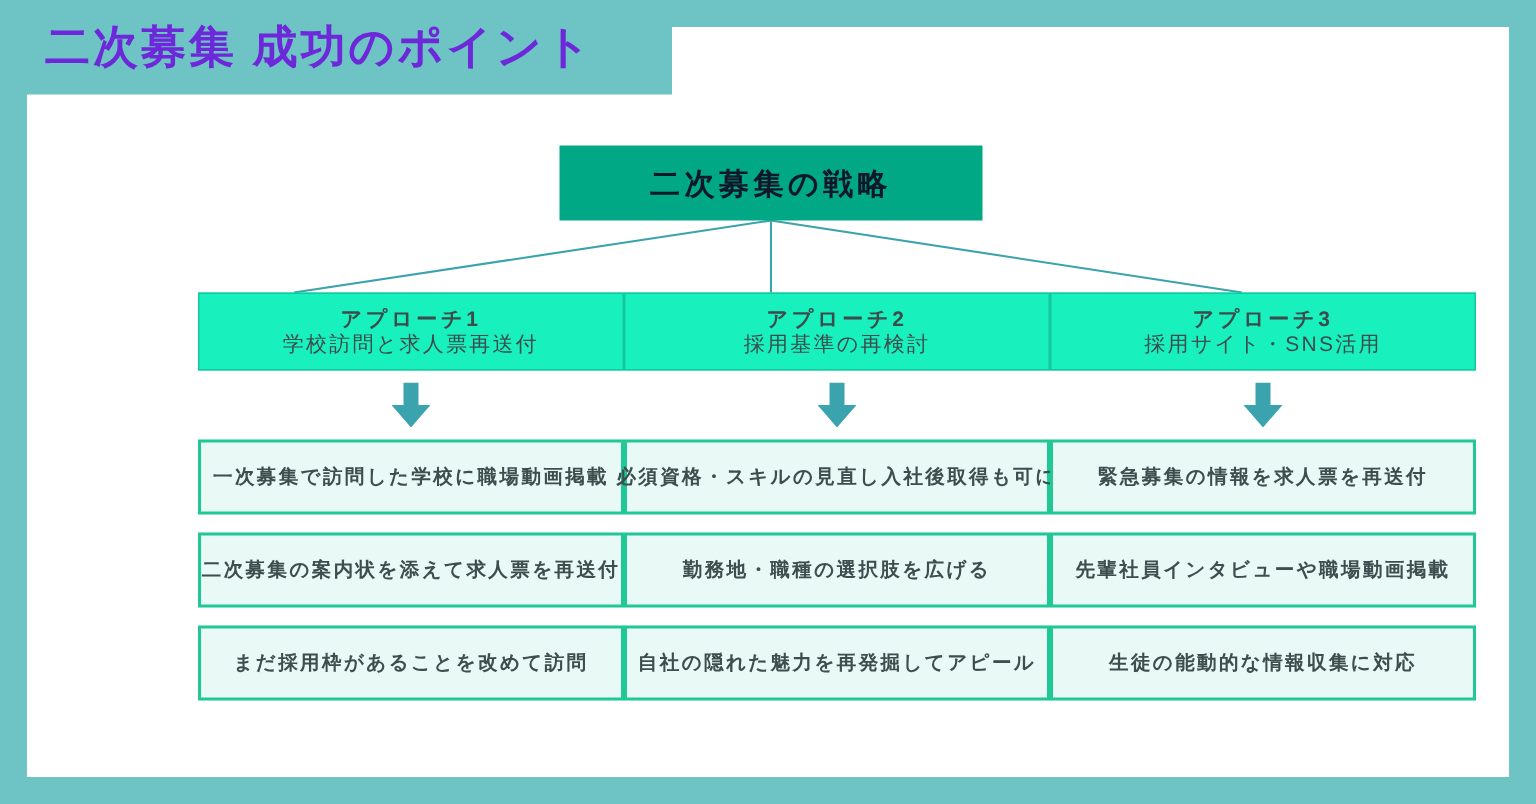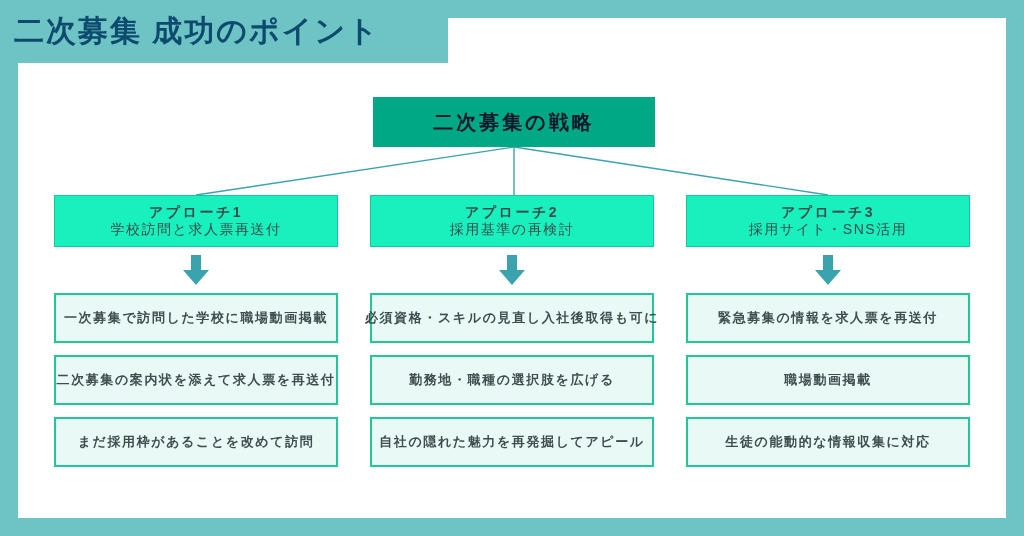--- a/index.html
+++ b/index.html
@@ -36,25 +36,25 @@
     position: absolute;
     left: 0;
     top: 0;
     width: 448px;
     height: 63px;
     background: #6ec4c4;
     display: flex;
     align-items: center;
   }
   .banner-title {
-    color: #0c4a6e;
+    color: #6d28d9;
     font-size: 30px;
     font-weight: bold;
     letter-spacing: 2px;
-    margin-left: 14px;
+    margin-left: 30px;
     white-space: nowrap;
   }
 
   
   .strategy-box {
     position: absolute;
     left: 373px;
     top: 97px;
     width: 282px;
     height: 50px;
@@ -77,25 +77,25 @@
     left: 0;
     top: 0;
     width: 1024px;
     height: 536px;
     pointer-events: none;
   }
 
   
   .columns {
     position: absolute;
-    left: 54px;
+    left: 68px;
     top: 195px;
     width: 916px;
     display: flex;
-    justify-content: space-between;
+    justify-content: flex-end;
   }
   .column {
     width: 284px;
     display: flex;
     flex-direction: column;
     align-items: stretch;
   }
 
   .approach-head {
     background: #18f0be;
@@ -231,20 +231,21 @@
       <div class="arrow-wrap">
         <svg class="down-arrow" width="26" height="30" viewBox="0 0 26 30" xmlns="http://www.w3.org/2000/svg">
           <polygon points="8,0 18,0 18,15 26,15 13,30 0,15 8,15" fill="#3ba3ae"></polygon>
         </svg>
       </div>
       <div class="card">
         <div class="line">緊急募集の情報を</div>
         <div class="line">求人票を再送付</div>
       </div>
       <div class="card">
+        <div class="line">先輩社員インタビューや</div>
         <div class="line">職場動画掲載</div>
       </div>
       <div class="card">
         <div class="line">生徒の能動的な</div>
         <div class="line">情報収集に対応</div>
       </div>
     </div>
 
   </div>
 </div>

